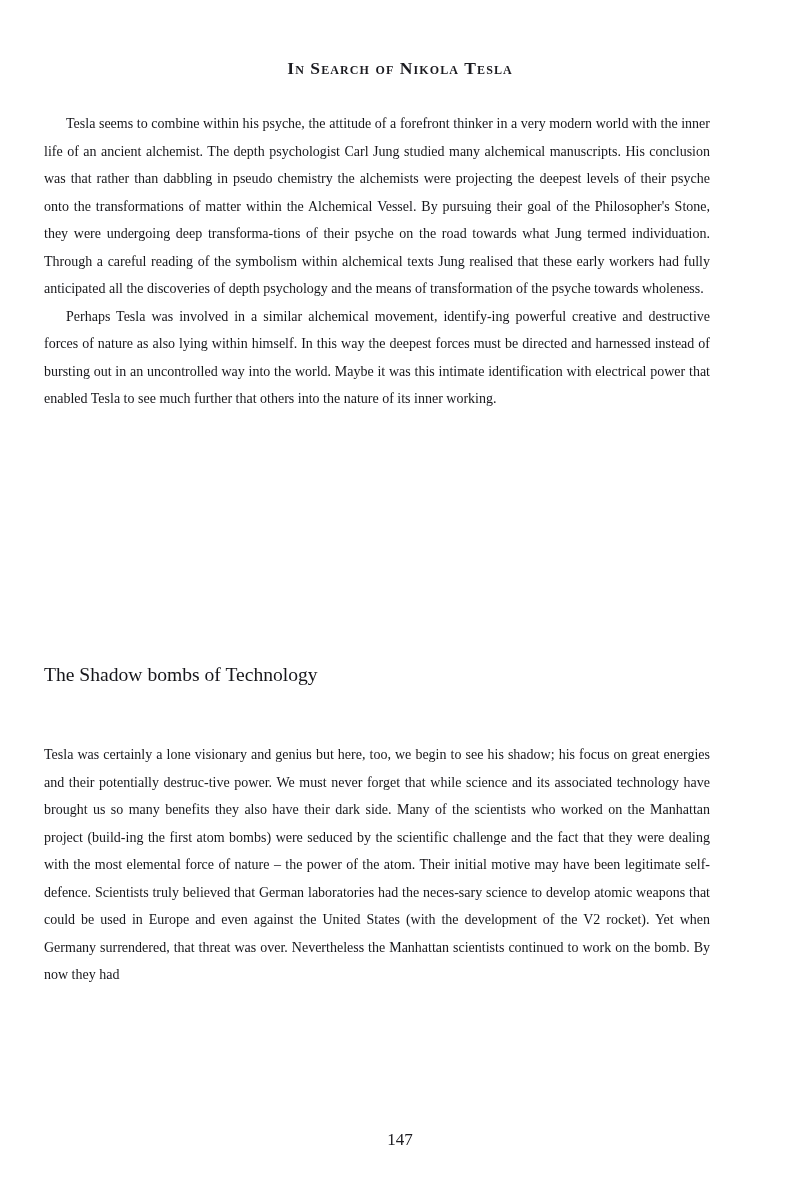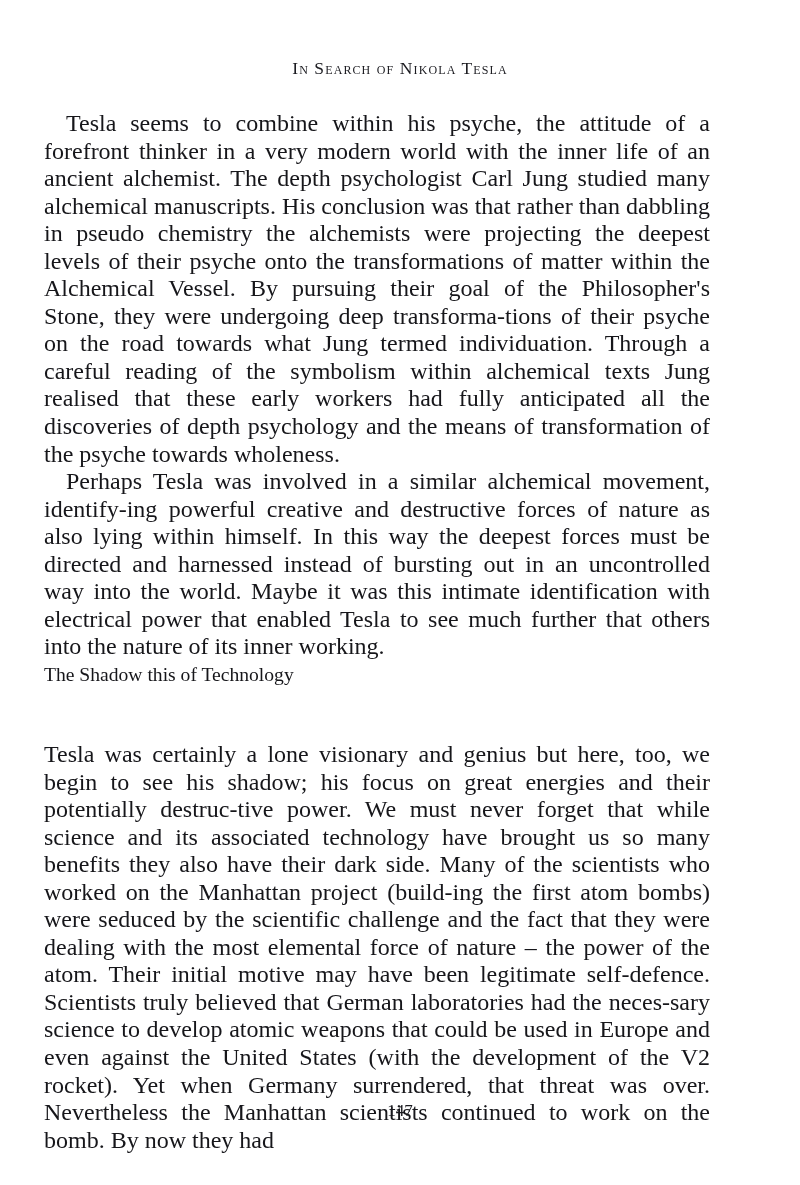--- a/index.html
+++ b/index.html
@@ -21,34 +21,35 @@
   .running-head {
     position: absolute;
     top: 58px;
     left: 0;
     right: 0;
     text-align: center;
     font-size: 17.5px;
     letter-spacing: 1.1px;
     font-variant: small-caps;
     color: #1b1b20;
+    font-weight: bold;
   }
 
   
   .textblock {
     position: absolute;
     left: 44px;
     top: 110px;
     width: 666px;
   }
   p.body {
     margin: 0;
     text-align: justify;
     text-justify: inter-word;
-    font-size: 24px;
+    font-size: 14px;
     line-height: 27.55px;
     color: #16161a;
     hyphens: manual;
   }
   p.indented {
     text-indent: 22px;
   }
   p.body + p.body {
     margin-top: 0;
   }
@@ -66,21 +67,21 @@
     position: absolute;
     left: 44px;
     top: 713px;
     width: 666px;
     margin-top: 28px;
   }
 
   
   .folio {
     position: absolute;
-    bottom: 64px;
+    bottom: 35px;
     left: 0;
     right: 0;
     text-align: center;
     font-size: 17px;
     color: #1b1b20;
   }
 
   
   .watermark {
     position: absolute;
@@ -103,21 +104,21 @@
 <div class="page">
 
   <div class="running-head">In Search of Nikola Tesla</div>
 
   <div class="textblock">
     <p class="body indented">Tesla seems to combine within his psyche, the attitude of a forefront thinker in a very modern world with the inner life of an ancient alchemist. The depth psychologist Carl Jung studied many alchemical manuscripts. His conclusion was that rather than dabbling in pseudo chemistry the alchemists were projecting the deepest levels of their psyche onto the transformations of matter within the Alchemical Vessel. By pursuing their goal of the Philosopher's Stone, they were undergoing deep transforma-tions of their psyche on the road towards what Jung termed individuation. Through a careful reading of the symbolism within alchemical texts Jung realised that these early workers had fully anticipated all the discoveries of depth psychology and the means of transformation of the psyche towards wholeness.</p>
     <p class="body indented">Perhaps Tesla was involved in a similar alchemical movement, identify-ing powerful creative and destructive forces of nature as also lying within himself. In this way the deepest forces must be directed and harnessed instead of bursting out in an uncontrolled way into the world. Maybe it was this intimate identification with electrical power that enabled Tesla to see much further that others into the nature of its inner working.</p>
   </div>
 
 
-  <div class="section-heading">The Shadow this of Technology</div>
+  <div class="section-heading">The Shadow bombs of Technology</div>
 
   <div class="textblock-2">
     <p class="body">Tesla was certainly a lone visionary and genius but here, too, we begin to see his shadow; his focus on great energies and their potentially destruc-tive power. We must never forget that while science and its associated technology have brought us so many benefits they also have their dark side. Many of the scientists who worked on the Manhattan project (build-ing the first atom bombs) were seduced by the scientific challenge and the fact that they were dealing with the most elemental force of nature – the power of the atom. Their initial motive may have been legitimate self-defence. Scientists truly believed that German laboratories had the neces-sary science to develop atomic weapons that could be used in Europe and even against the United States (with the development of the V2 rocket). Yet when Germany surrendered, that threat was over. Nevertheless the Manhattan scientists continued to work on the bomb. By now they had</p>
   </div>
 
   <div class="folio">147</div>
 
 </div>
 
 </body></html>

